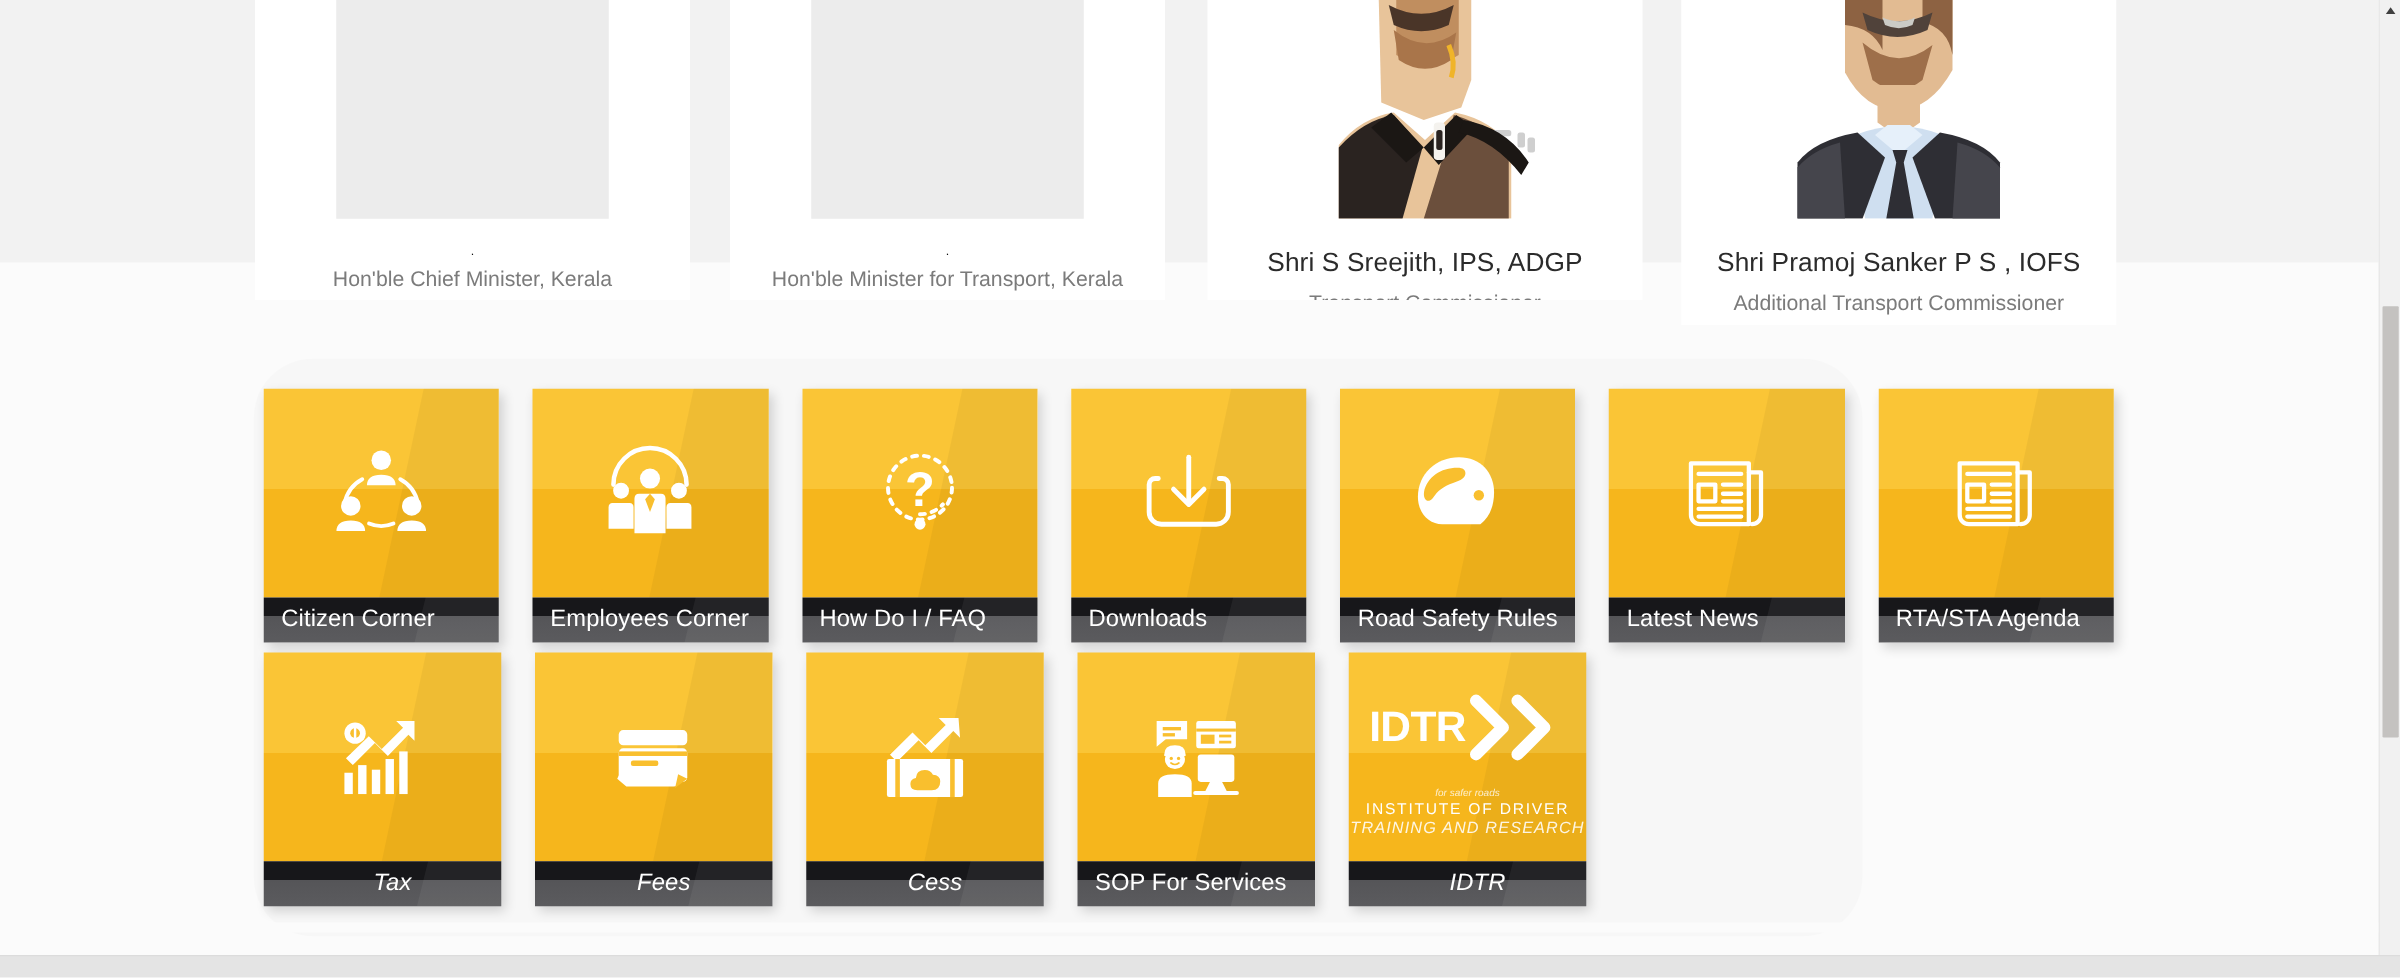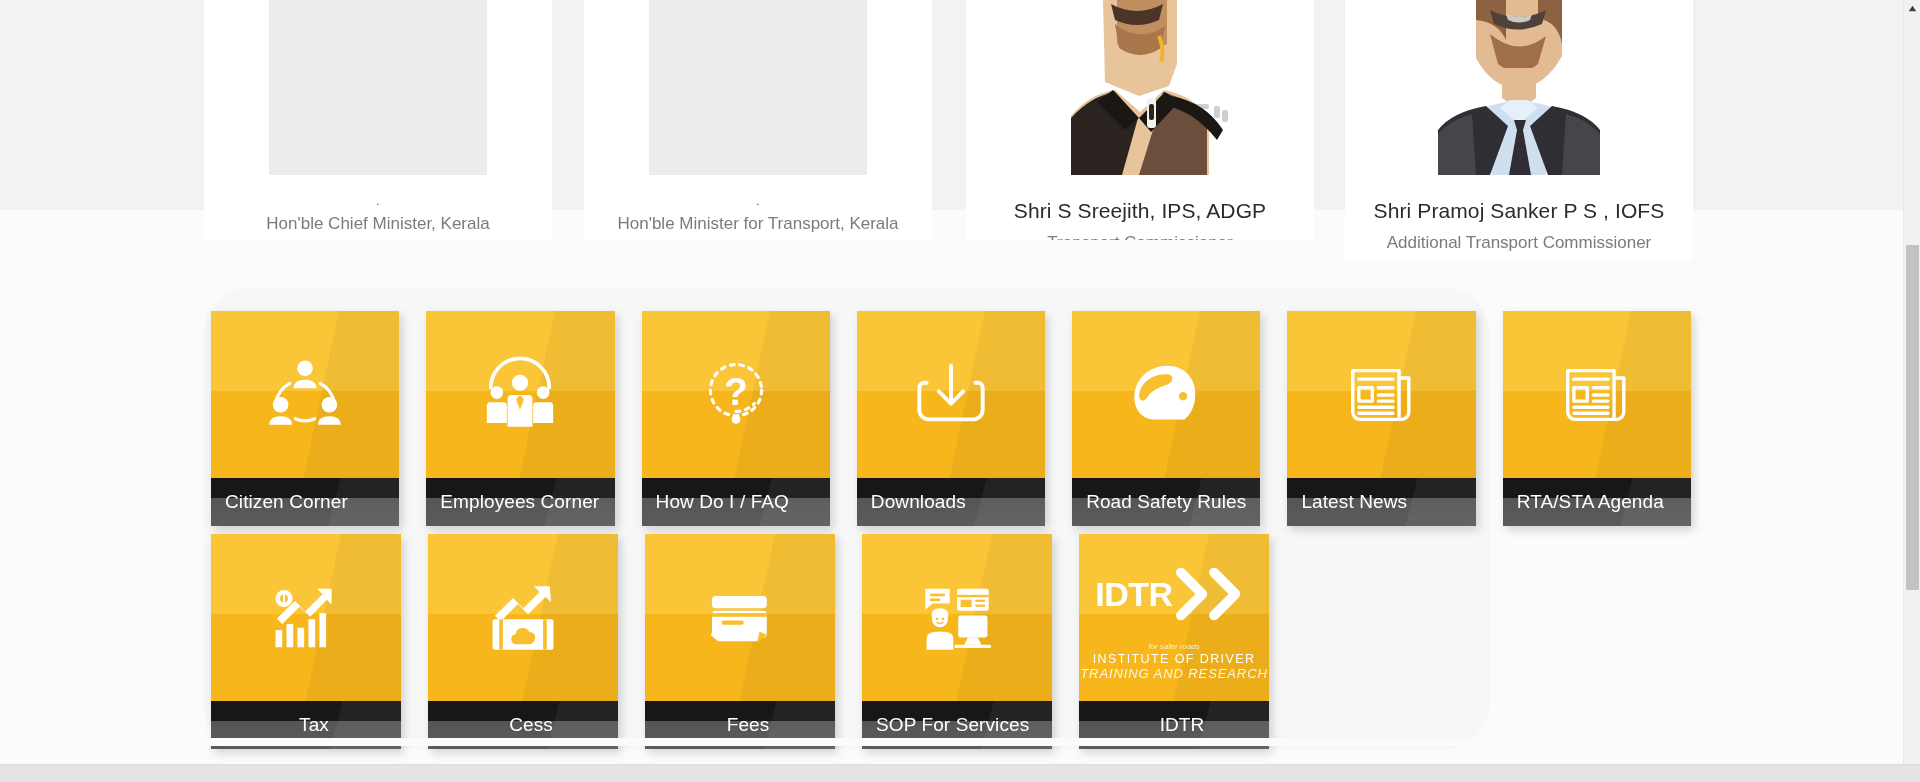--- a/index.html
+++ b/index.html
@@ -131,36 +131,36 @@
 
   .tile-art svg {
     width: 78px;
     height: 78px;
     display: block;
     position: relative;
     z-index: 2;
   }
 
   .tile-label {
-    height: 48px;
+    height: 36px;
     background: linear-gradient(180deg,
         #17171a 0%,
         #17171a 42%,
         #555558 42%,
         #5b5b5e 100%);
     color: #ffffff;
     font-size: 19px;
     display: flex;
     align-items: center;
     padding-left: 14px;
     position: relative;
     overflow: hidden;
     letter-spacing: 0.1px;
   }
-  .tile-label.centered { justify-content: center; padding-left: 16px; }
+  .tile-label.centered { justify-content: center; padding-left: 16px; font-style: italic; }
   .tile-label::after {
     content: "";
     position: absolute;
     right: -30px;
     top: -24px;
     width: 96px;
     height: 120px;
     background: rgba(255,255,255,0.055);
     transform: rotate(14deg);
     pointer-events: none;
@@ -533,47 +533,47 @@
               <rect x="13.2" y="12.6" width="1.6" height="6.8" fill="#ffffff"></rect>
             </svg>
           </div>
           <div class="tile-label centered">Tax</div>
         </div>
 
         <div class="tile">
           <div class="tile-art">
             <svg viewBox="0 0 64 64" aria-hidden="true">
               <g fill="#ffffff">
+                <rect x="9" y="14" width="45" height="10" rx="3"></rect>
+                <rect x="9" y="26" width="45" height="22" rx="3"></rect>
+                <path d="M10 42l38 0 0 6q0 3-3 3H14l-6-5z"></path>
+              </g>
+              <rect x="9" y="28" width="45" height="3" fill="#f9bf2e"></rect>
+              <rect x="17" y="34" width="18" height="3.6" rx="1.4" fill="#f9bf2e"></rect>
+              <path d="M48 43l6 3-8 6z" fill="#f9bf2e"></path>
+            </svg>
+          </div>
+          <div class="tile-label centered">Fees</div>
+        </div>
+
+        <div class="tile">
+          <div class="tile-art">
+            <svg viewBox="0 0 64 64" aria-hidden="true">
+              <g fill="#ffffff">
                 <path d="M54 6H41l4.6 4.6-13.4 13.4-8.4-8.4L9 30.2l4.6 4.6 14.2-14.2 8.4 8.4 14.4-14.4L55 19z"></path>
                 <rect x="7" y="33" width="50" height="25" rx="1.5"></rect>
               </g>
               <g fill="#f9bf2e">
                 <rect x="12.5" y="33" width="3" height="25"></rect>
                 <rect x="48.5" y="33" width="3" height="25"></rect>
                 <path d="M27 53.5q-4.6 0-4.6-4.1 0-3.5 3.6-4 0.4-5.2 5.8-5.2 4 0 5.4 3.2 4.8 .3 4.8 4.4 0 5.7-5.6 5.7z"></path>
               </g>
             </svg>
           </div>
           <div class="tile-label centered">Cess</div>
-        </div>
-
-        <div class="tile">
-          <div class="tile-art">
-            <svg viewBox="0 0 64 64" aria-hidden="true">
-              <g fill="#ffffff">
-                <rect x="9" y="14" width="45" height="10" rx="3"></rect>
-                <rect x="9" y="26" width="45" height="22" rx="3"></rect>
-                <path d="M10 42l38 0 0 6q0 3-3 3H14l-6-5z"></path>
-              </g>
-              <rect x="9" y="28" width="45" height="3" fill="#f9bf2e"></rect>
-              <rect x="17" y="34" width="18" height="3.6" rx="1.4" fill="#f9bf2e"></rect>
-              <path d="M48 43l6 3-8 6z" fill="#f9bf2e"></path>
-            </svg>
-          </div>
-          <div class="tile-label centered">Fees</div>
         </div>
 
         <div class="tile">
           <div class="tile-art">
             <svg viewBox="0 0 64 64" aria-hidden="true">
               <g fill="#ffffff">
                 <path d="M6 8h20v12H12l-6 5z"></path>
                 <rect x="32" y="8" width="26" height="18" rx="1.6"></rect>
               </g>
               <g fill="#f9bf2e">

